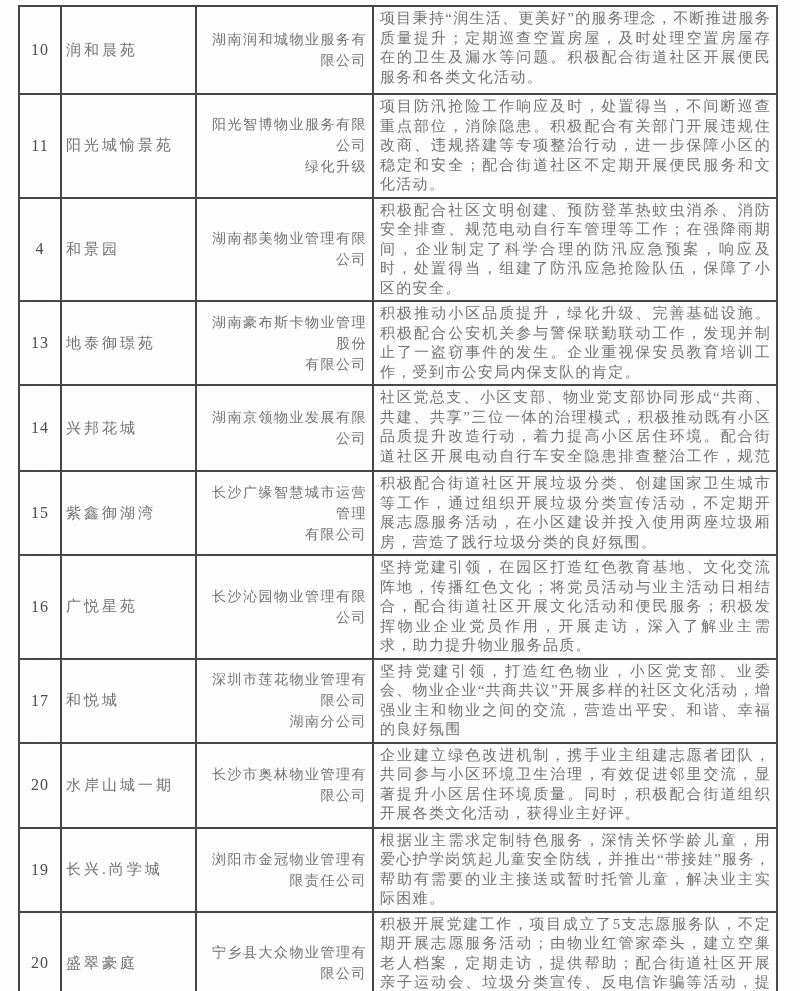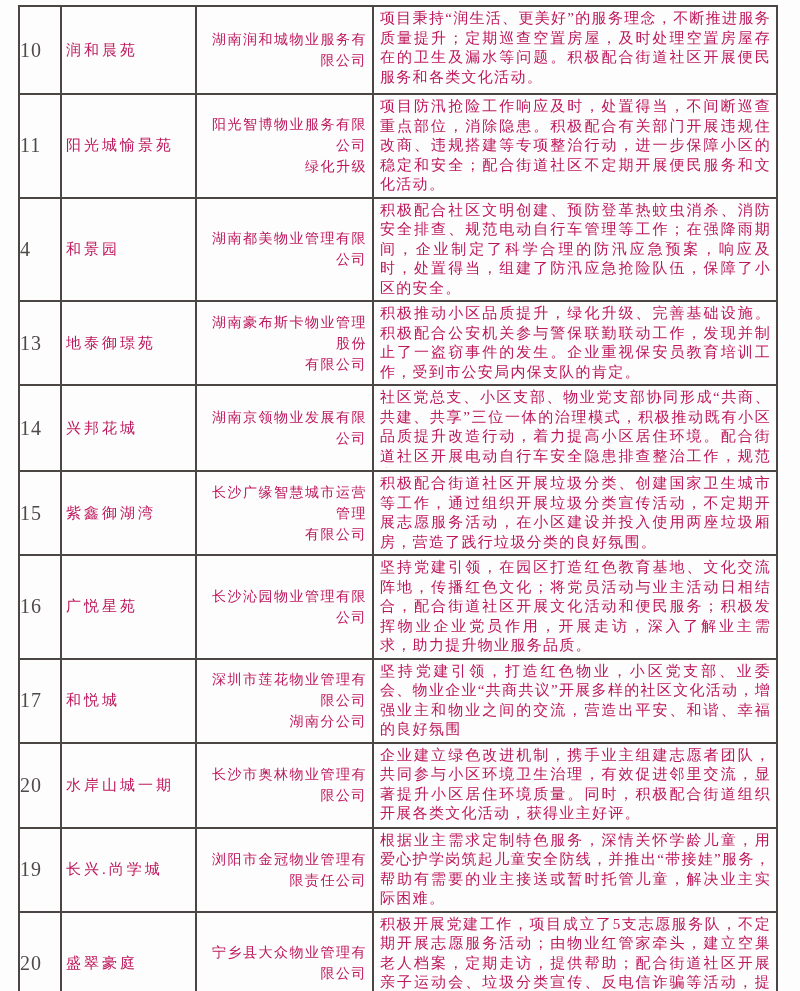--- a/index.html
+++ b/index.html
@@ -17,24 +17,25 @@
   }
   table.doc-table {
     border-collapse: collapse;
     table-layout: fixed;
     width: 758px;
     margin: 5px 0 0 18px;
   }
   .doc-table td {
     border: 2px solid #4b4644;
     vertical-align: middle;
-    color: #be185d;
+    color: #737373;
   }
   td.num {
-    font-size: 20px;
+    text-align: center;
+    font-size: 16px;
     color: #50494a;
     letter-spacing: 1px;
   }
   td.name {
     text-align: left;
     font-size: 15px;
     letter-spacing: 3px;
     line-height: 21px;
     padding: 2px 4px;
   }

